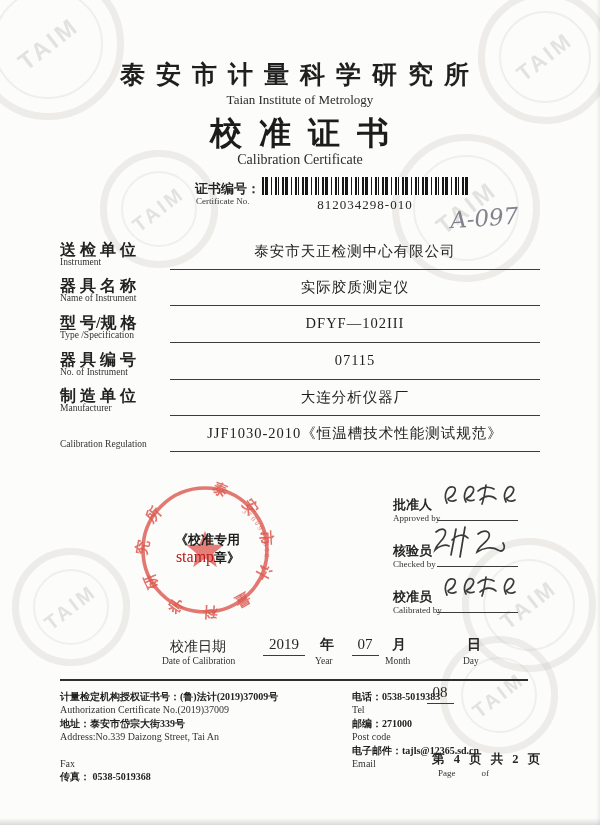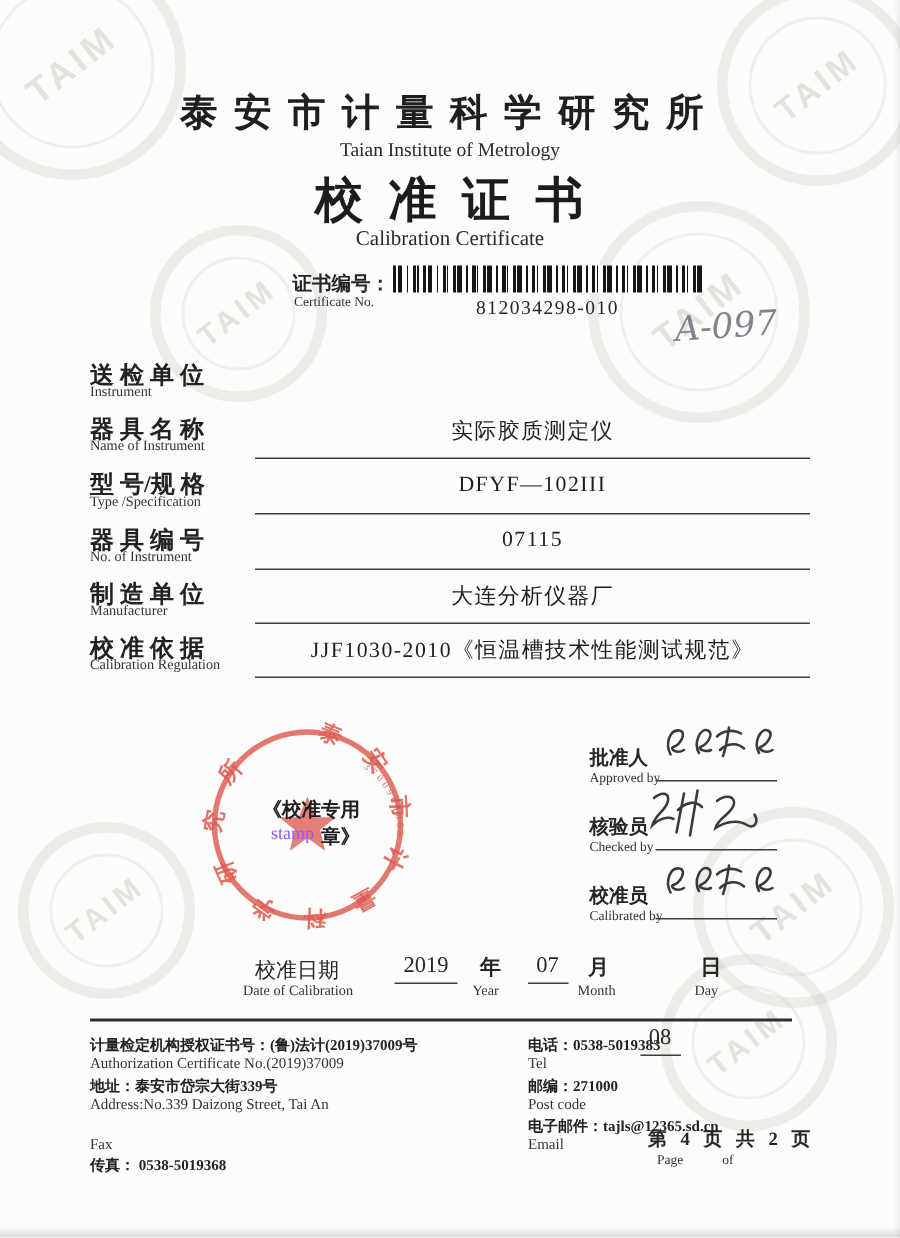--- a/index.html
+++ b/index.html
@@ -33,21 +33,21 @@
   .frow{position:absolute;left:60px;width:480px;height:34px;}
   .flabel-cn{position:absolute;left:0;top:0;width:112px;font-size:16px;font-weight:bold;color:#222;
       white-space:nowrap;}
   .flabel-en{position:absolute;left:0;top:17px;font-size:9.5px;color:#333;white-space:nowrap;}
   .fvalue{position:absolute;left:110px;right:0;top:2px;height:27px;text-align:center;
       font-size:14.5px;letter-spacing:1px;color:#1e1e1e;border-bottom:1.6px solid #3c3c3c;}
   
   .stamp-wrap{left:124px;top:469px;width:162px;height:162px;}
   .stamp-overlay-cn{left:150px;top:531px;width:90px;text-align:right;font-size:13px;
       font-weight:bold;color:#1e1e1e;}
-  .stamp-overlay-en{left:150px;top:548px;width:90px;text-align:center;font-size:12px;color:#8b5cf6;}
+  .stamp-overlay-en{left:150px;top:548px;width:90px;text-align:center;font-size:16px;color:#b91c1c;}
   
   .sigrow{position:absolute;left:393px;width:127px;}
   .sig-label-cn{position:absolute;left:0;top:0;font-size:13px;font-weight:bold;white-space:nowrap;}
   .sig-label-en{position:absolute;left:0;top:17px;font-size:9px;color:#333;white-space:nowrap;}
   .sig-line{position:absolute;left:44px;top:24px;width:81px;border-bottom:1.6px solid #3c3c3c;}
   .sig-ink{position:absolute;}
   
   .date-label-cn{left:170px;top:638px;font-size:14px;font-weight:normal;}
   .date-label-en{left:162px;top:656px;font-size:9.5px;color:#333;}
   .date-item{position:absolute;top:636px;text-align:center;font-size:15px;}
@@ -99,20 +99,21 @@
 
 <div class="abs certno-label">证书编号：</div>
 <div class="abs certno-label-en">Certificate No.</div>
 <div class="abs barcode"></div>
 <div class="abs certno-num">812034298-010</div>
 <div class="abs handcode">A-097</div>
 
 <div class="frow" style="top:240px;">
   <div class="flabel-cn">送 检 单 位</div>
   <div class="flabel-en">Instrument</div>
+  <div class="fvalue">泰安市天正检测中心有限公司</div>
 </div>
 <div class="frow" style="top:276px;">
   <div class="flabel-cn">器 具 名 称</div>
   <div class="flabel-en">Name of Instrument</div>
   <div class="fvalue">实际胶质测定仪</div>
 </div>
 <div class="frow" style="top:313px;">
   <div class="flabel-cn">型 号/规 格</div>
   <div class="flabel-en">Type /Specification</div>
   <div class="fvalue">DFYF—102III</div>
@@ -121,21 +122,20 @@
   <div class="flabel-cn">器 具 编 号</div>
   <div class="flabel-en">No. of Instrument</div>
   <div class="fvalue">07115</div>
 </div>
 <div class="frow" style="top:386px;">
   <div class="flabel-cn">制 造 单 位</div>
   <div class="flabel-en">Manufacturer</div>
   <div class="fvalue">大连分析仪器厂</div>
 </div>
 <div class="frow" style="top:422px;">
-  <div class="flabel-cn">校 准 依 据</div>
   <div class="flabel-en">Calibration Regulation</div>
   <div class="fvalue">JJF1030-2010《恒温槽技术性能测试规范》</div>
 </div>
 
 <div class="abs stamp-wrap">
   <svg width="162" height="162" viewBox="0 0 162 162">
     <defs>
       <path id="ringPath" d="M81,24 a57,57 0 1,1 -0.01,0"></path>
       <path id="digitPath" d="M118,43 a50,50 0 0,1 14,70"></path>
     </defs>

